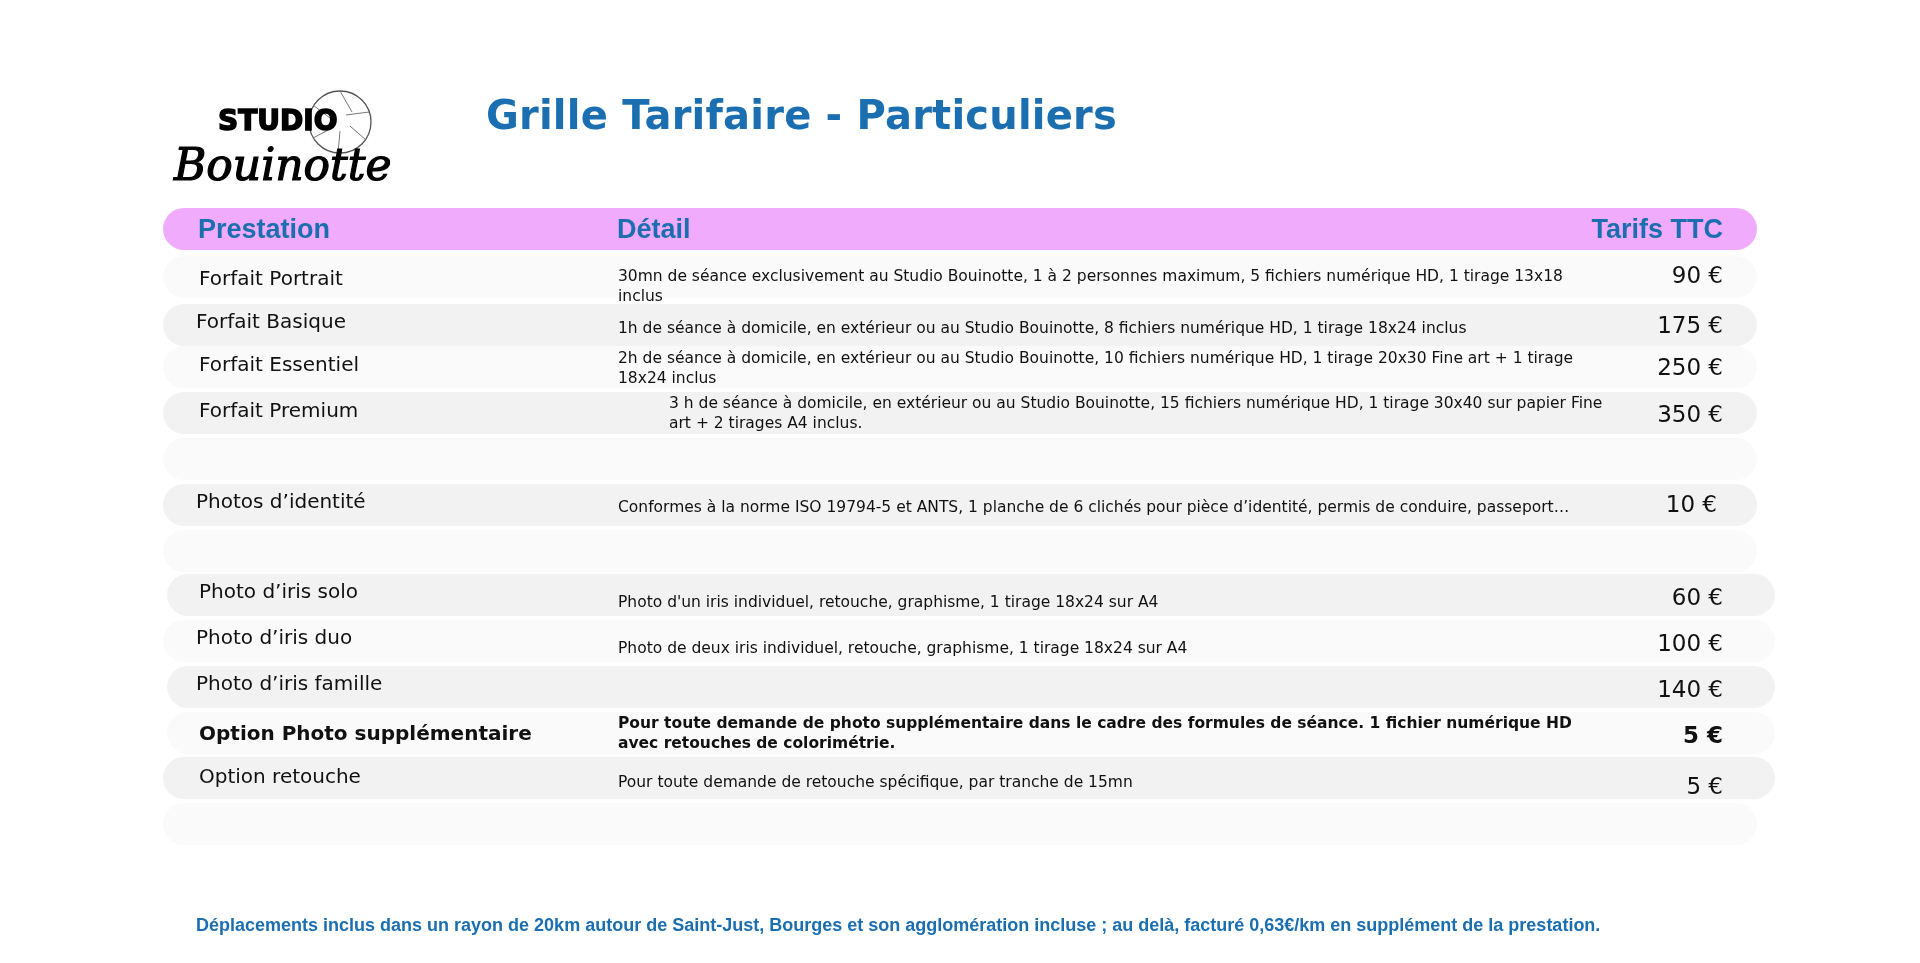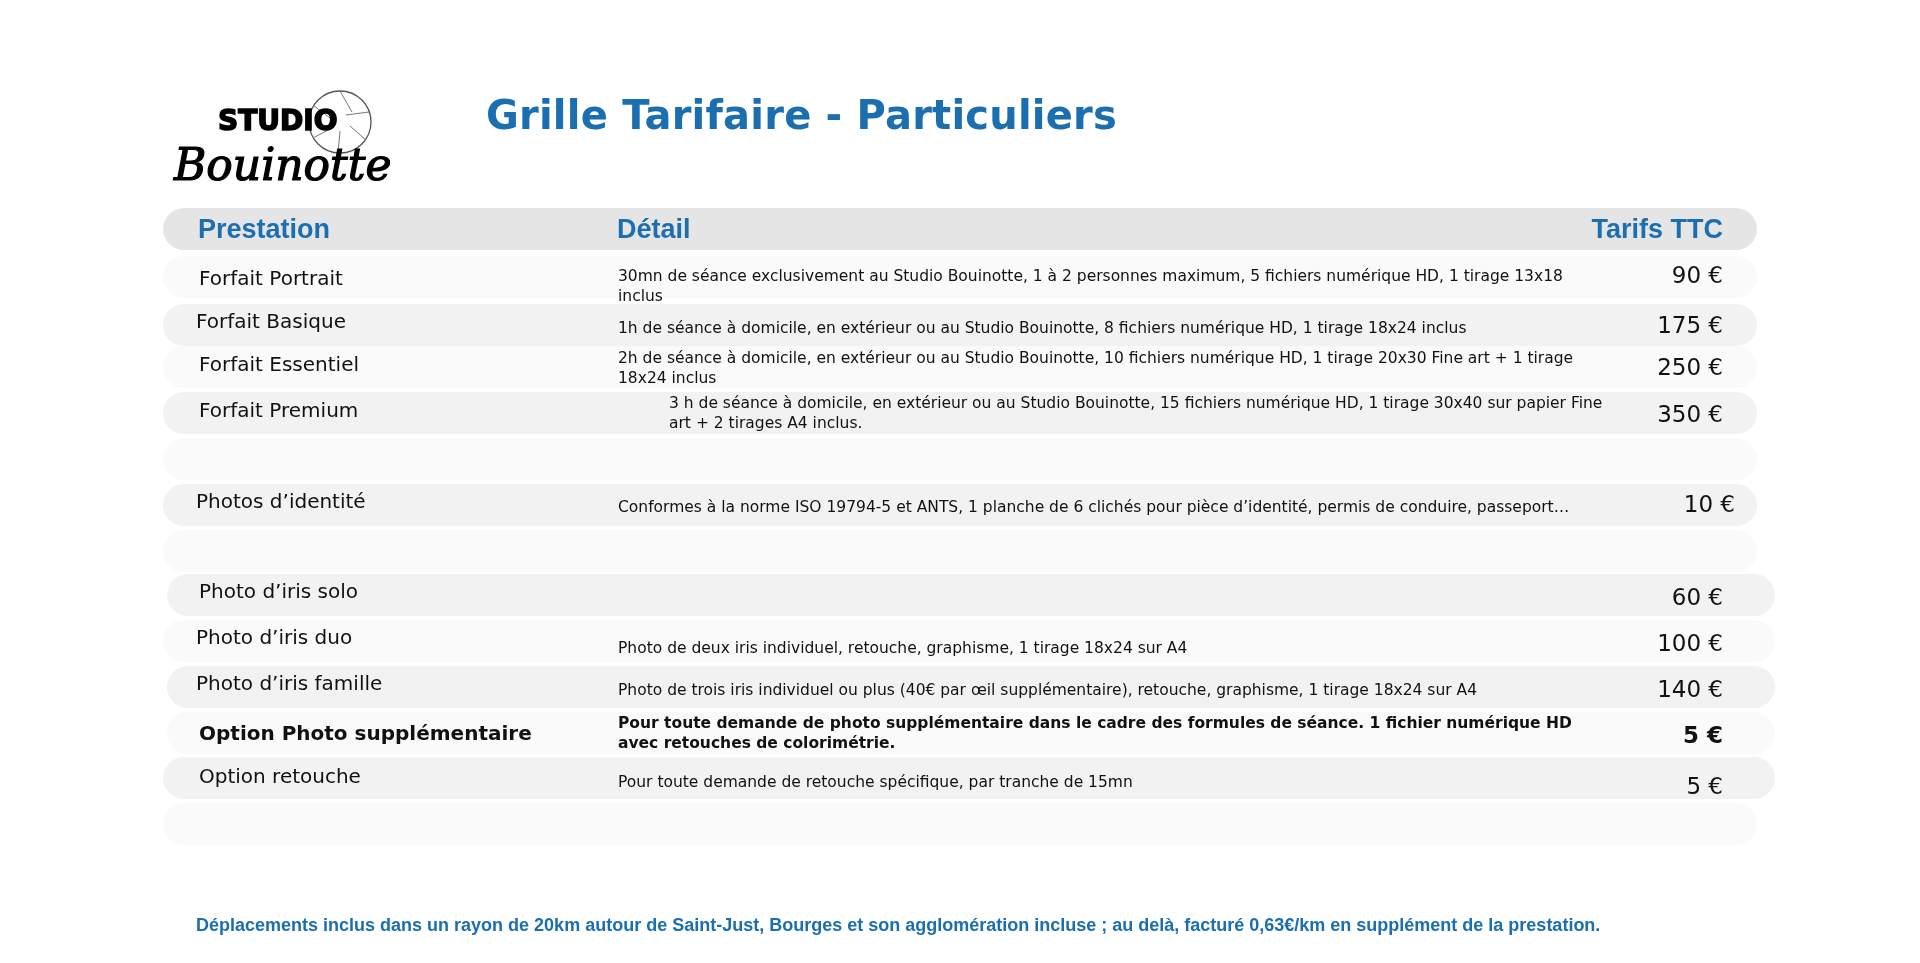--- a/index.html
+++ b/index.html
@@ -3,21 +3,21 @@
   <meta charset="utf-8">
   <style>
     html, body { margin: 0; padding: 0; background: #ffffff; }
     body { width: 1920px; height: 963px; position: relative; overflow: hidden;
            font-family: "DejaVu Sans", sans-serif; color: #111; }
     .logo { position: absolute; left: 170px; top: 82px; width: 230px; height: 112px; }
     .logo svg { width: 100%; height: 100%; }
     .title { position: absolute; left: 486px; top: 92px; font-family: "DejaVu Sans", sans-serif;
              font-weight: bold; font-size: 40px; color: #1b6fb0; letter-spacing: 0.2px; white-space: nowrap; }
     .header-bar { position: absolute; left: 163px; top: 208px; width: 1594px; height: 42px;
-                  background: #e5e5e5; border-radius: 21px; }
+                  background: #f0abfc; border-radius: 21px; }
     .hcell { position: absolute; top: 0; line-height: 42px; font-family: "Liberation Sans", sans-serif;
              font-weight: bold; font-size: 27px; color: #1b6fb0; white-space: nowrap; }
     .row { position: absolute; height: 42px; border-radius: 21px; }
     .row.light { background: #fafafa; }
     .row.dark { background: #f2f2f2; }
     .cell-name { position: absolute; font-family: "DejaVu Sans", sans-serif; font-size: 20px; color: #111;
                  white-space: nowrap; }
     .cell-detail { position: absolute; font-family: "DejaVu Sans", sans-serif; font-size: 15.5px;
                    line-height: 20px; color: #111; width: 960px; }
     .cell-price { position: absolute; font-family: "DejaVu Sans", sans-serif; font-size: 23px; color: #111;
@@ -74,39 +74,39 @@
   <span class="cell-name" style="left:36px;top:6px;">Forfait Premium</span>
   <span class="cell-detail" style="left:478px;top:1px;margin-left:28px;">3 h de séance à domicile, en extérieur ou au Studio Bouinotte, 15 fichiers numérique HD, 1 tirage 30x40 sur papier Fine art + 2 tirages A4 inclus.</span>
   <span class="cell-price" style="right:34px;top:9px;">350 €</span>
 </div>
 
 <div class="row light" style="left:163px;top:438px;width:1594px;"></div>
 
 <div class="row dark" style="left:163px;top:484px;width:1594px;">
   <span class="cell-name" style="left:33px;top:5px;">Photos d’identité</span>
   <span class="cell-detail" style="left:455px;top:13px;">Conformes à la norme ISO 19794-5 et ANTS, 1 planche de 6 clichés pour pièce d’identité, permis de conduire, passeport…</span>
-  <span class="cell-price" style="right:22px;top:7px;text-align:right;">10 €</span>
+  <span class="cell-price" style="right:40px;top:7px;text-align:right;">10 €</span>
 </div>
 
 <div class="row light" style="left:163px;top:530px;width:1594px;"></div>
 
 <div class="row dark" style="left:167px;top:574px;width:1608px;">
   <span class="cell-name" style="left:32px;top:5px;">Photo d’iris solo</span>
+  <span class="cell-detail" style="left:451px;top:18px;">Photo d'un iris individuel, retouche, graphisme, 1 tirage 18x24 sur A4</span>
   <span class="cell-price" style="right:52px;top:10px;">60 €</span>
 </div>
 
 <div class="row light" style="left:163px;top:620px;width:1612px;">
   <span class="cell-name" style="left:33px;top:5px;">Photo d’iris duo</span>
   <span class="cell-detail" style="left:455px;top:18px;">Photo de deux iris individuel, retouche, graphisme, 1 tirage 18x24 sur A4</span>
   <span class="cell-price" style="right:52px;top:10px;">100 €</span>
 </div>
 
 <div class="row dark" style="left:167px;top:666px;width:1608px;">
   <span class="cell-name" style="left:29px;top:5px;">Photo d’iris famille</span>
-  <span class="cell-detail" style="left:451px;top:14px;">Photo de trois iris individuel ou plus (40€ par œil supplémentaire), retouche, graphisme, 1 tirage 18x24 sur A4</span>
   <span class="cell-price" style="right:52px;top:10px;">140 €</span>
 </div>
 
 <div class="row light" style="left:167px;top:712px;width:1608px;font-weight:bold;">
   <span class="cell-name" style="left:32px;top:9px;">Option Photo supplémentaire</span>
   <span class="cell-detail" style="left:451px;top:1px;">Pour toute demande de photo supplémentaire dans le cadre des formules de séance. 1 fichier numérique HD avec retouches de colorimétrie.</span>
   <span class="cell-price" style="right:52px;top:10px;">5 €</span>
 </div>
 
 <div class="row dark" style="left:163px;top:757px;width:1612px;">

